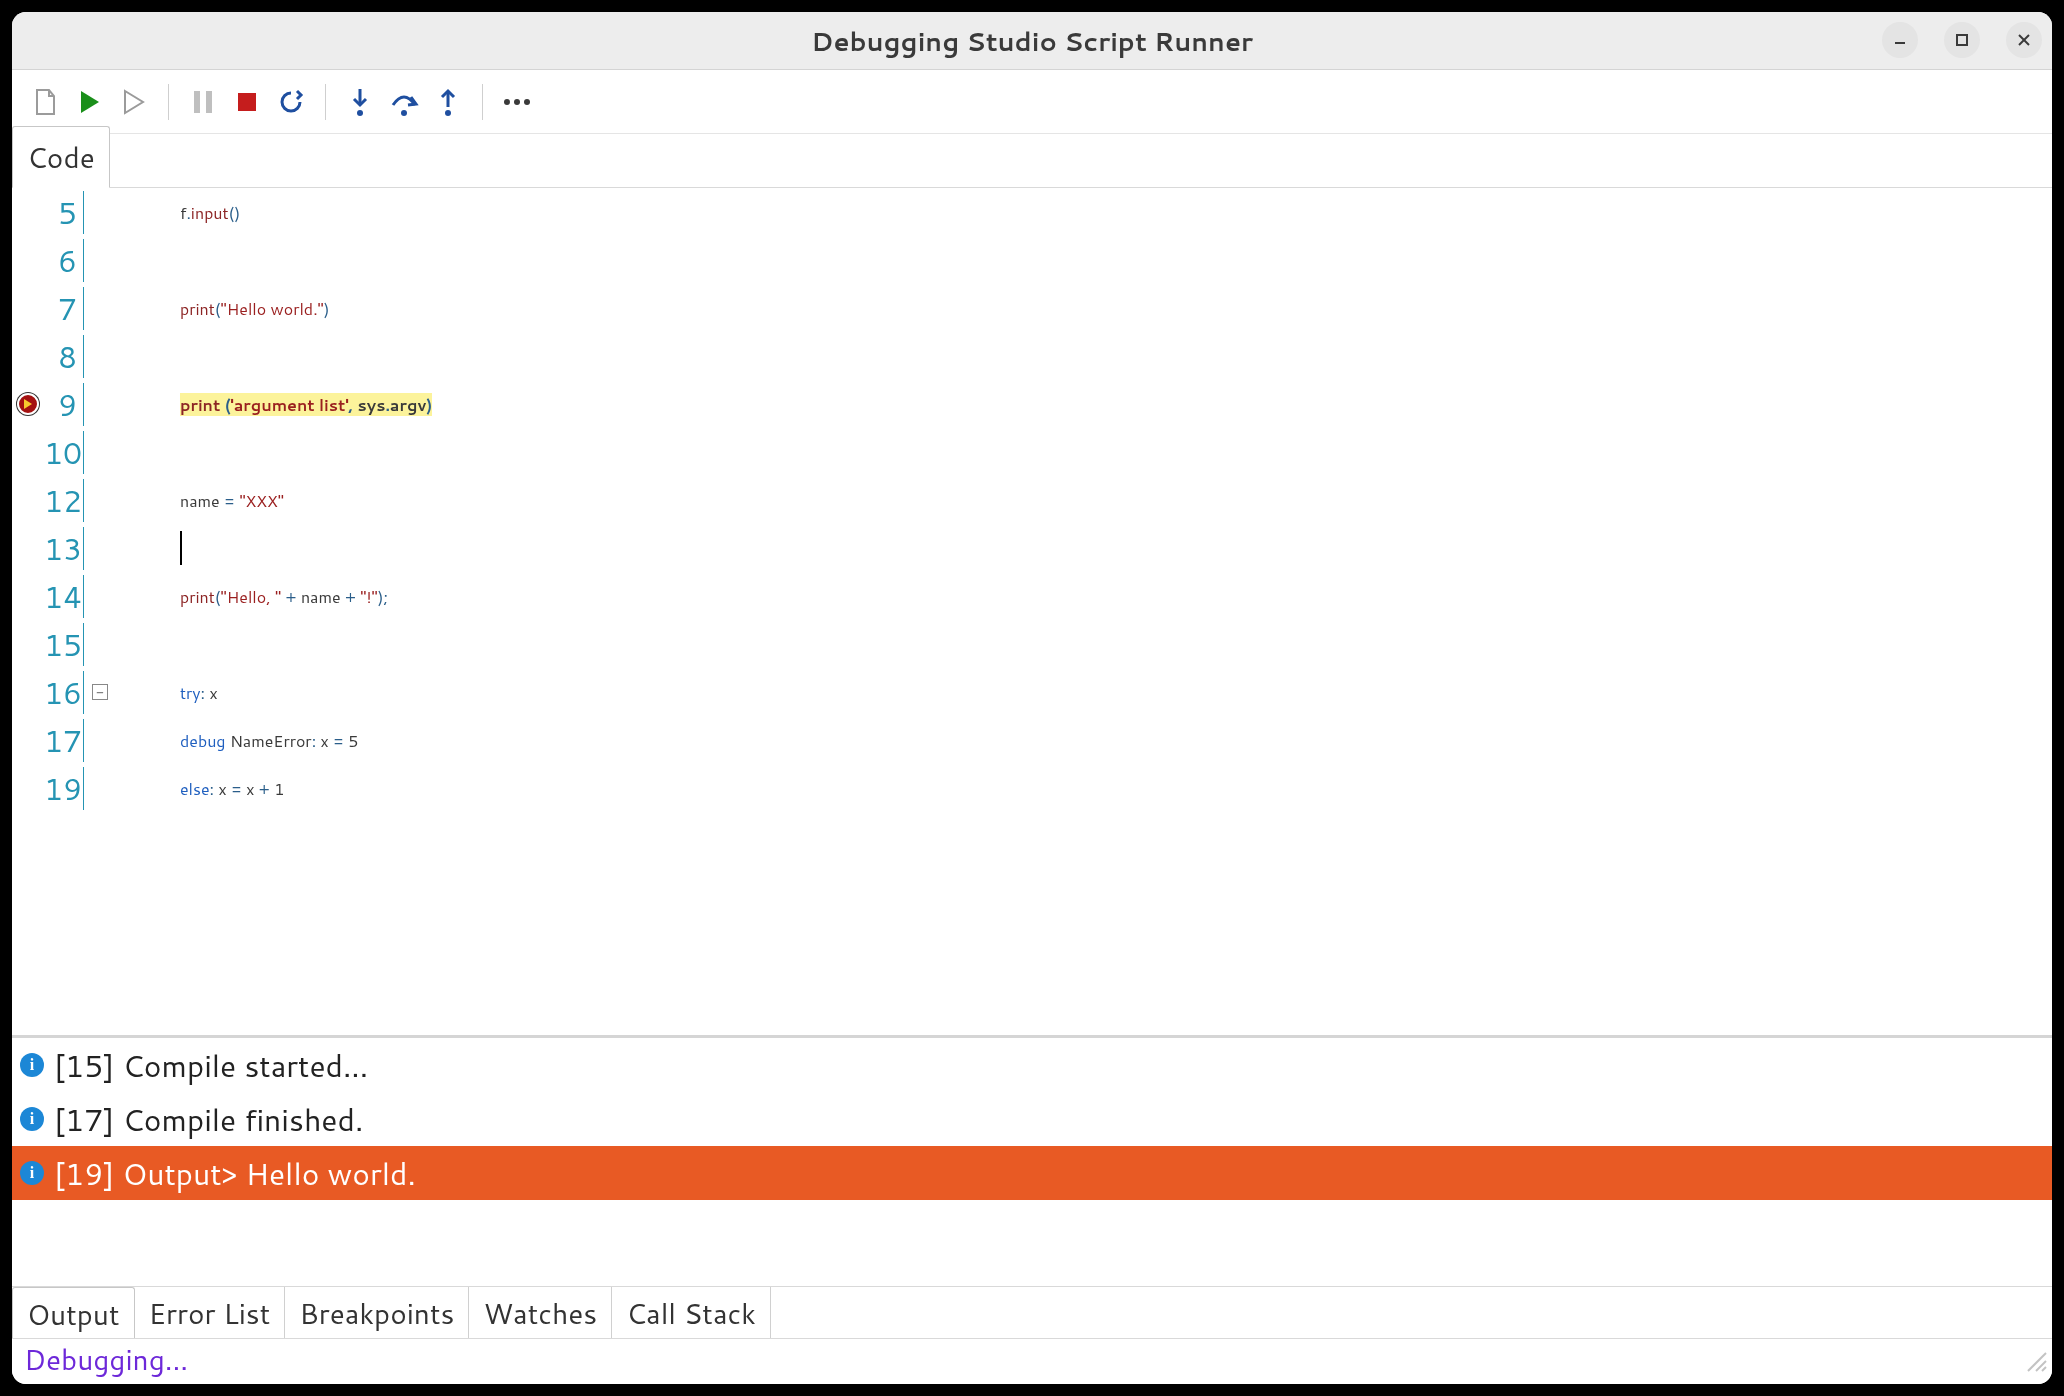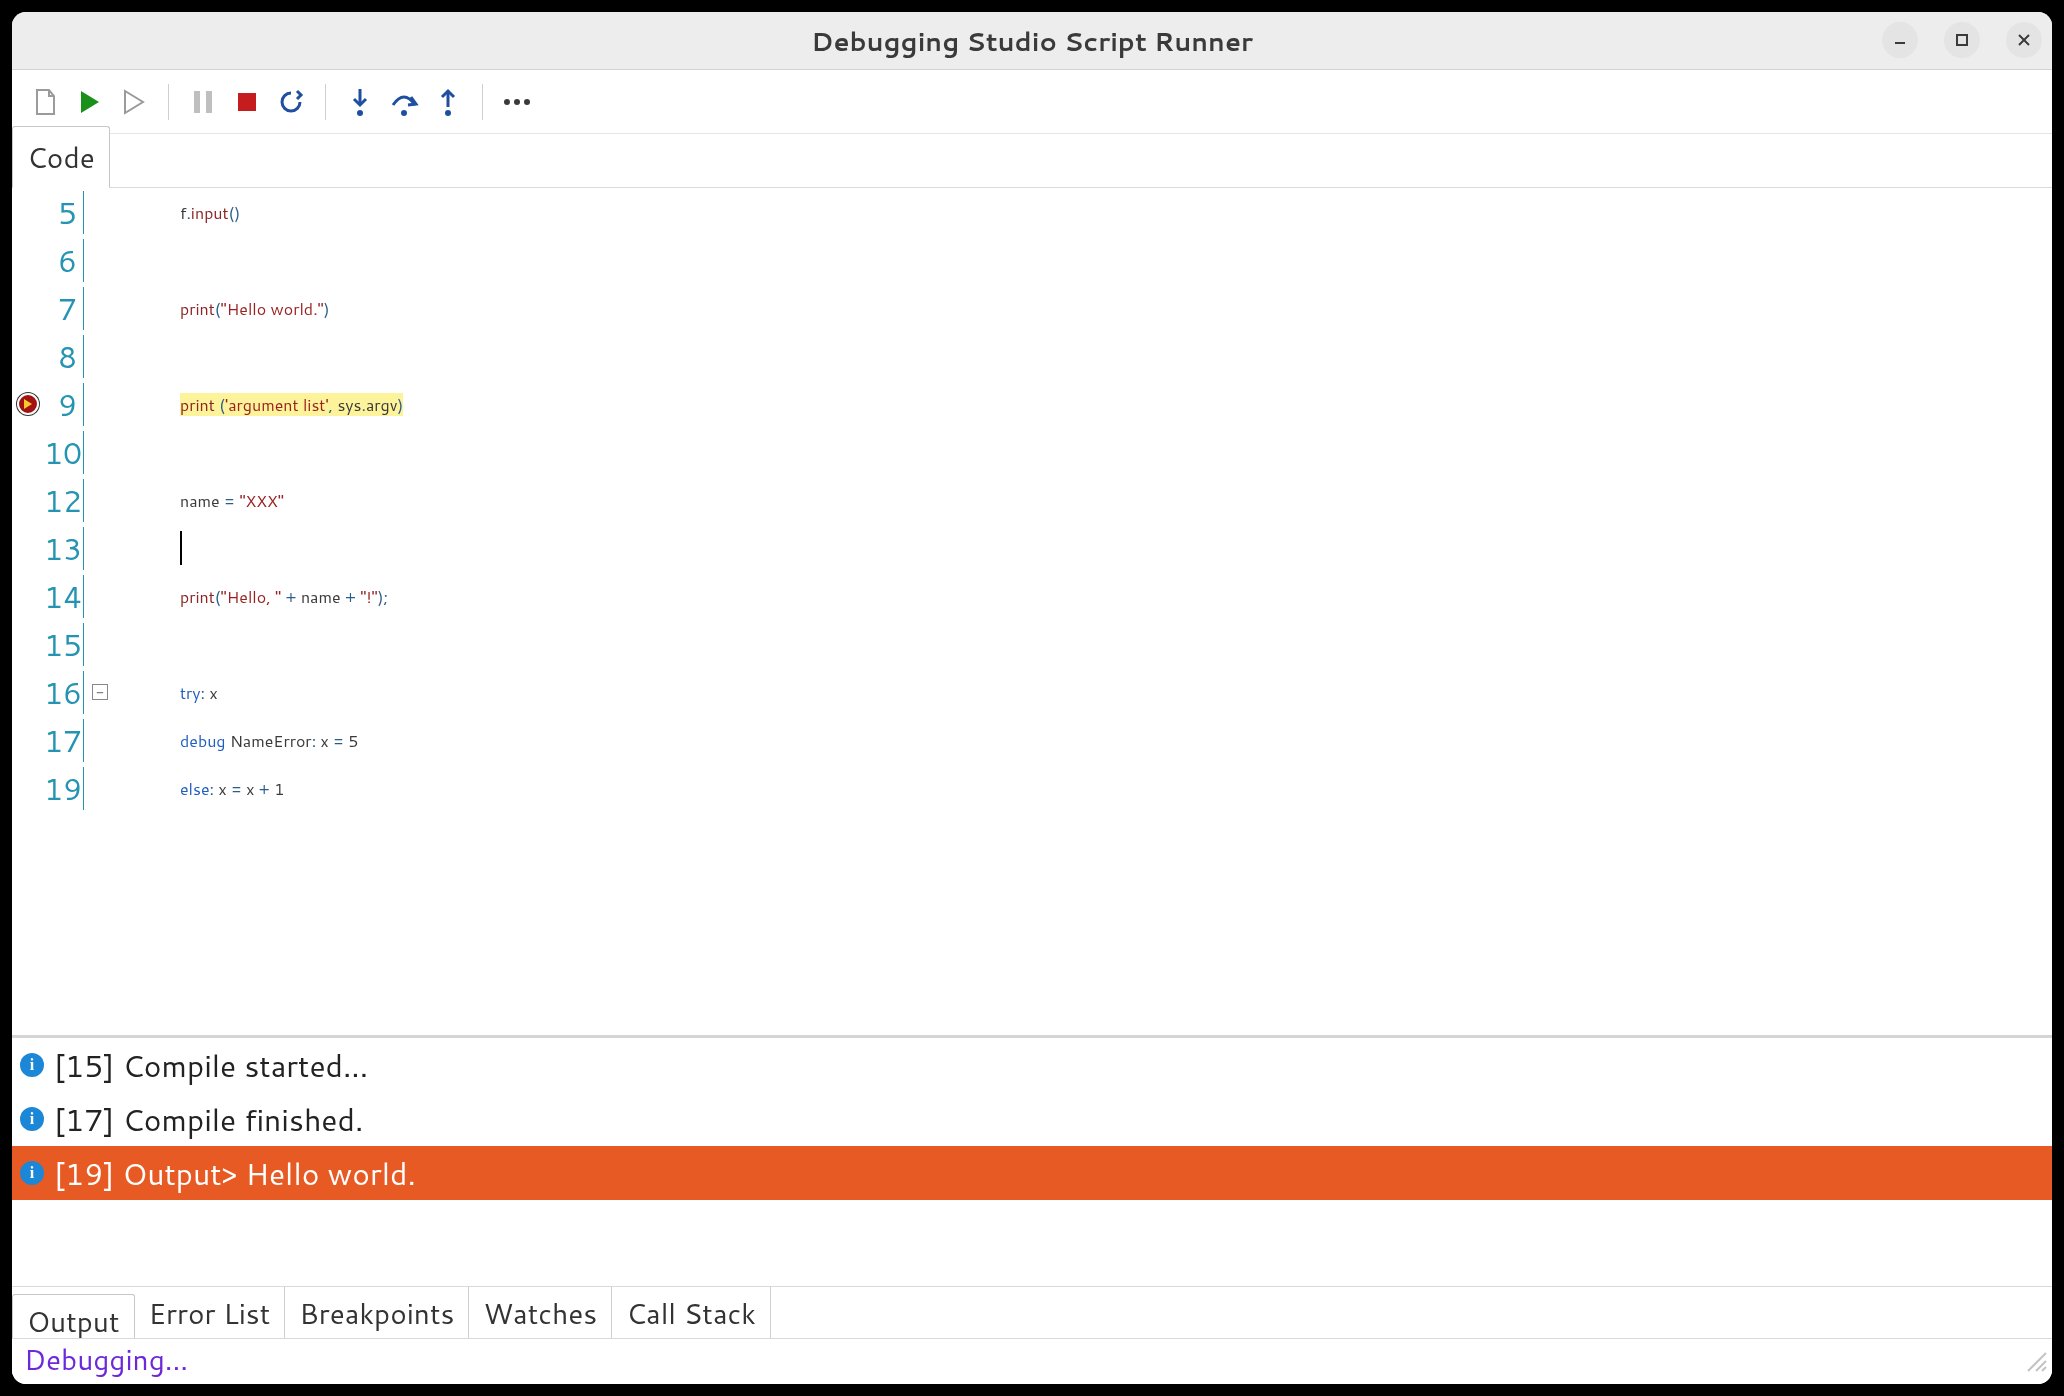--- a/index.html
+++ b/index.html
@@ -127,21 +127,21 @@
 .line .fold {
   width: 32px;
   display: flex;
   align-items: center;
   justify-content: center;
 }
 .line .code {
   padding-left: 64px;
   position: relative;
 }
-.hl-yellow { background: #fcf39b; }
+.hl-yellow { background: #fcf39b; font-weight: bold; }
 .tk-ident { color: #3a3a3a; }
 .tk-func { color: #8c2424; }
 .tk-str { color: #9a1f1f; }
 .tk-punct { color: #2a5e8a; }
 .tk-kw { color: #1f5fbf; }
 .tk-comment { color: #0e7a1e; }
 .tk-num { color: #3a3a3a; }
 .bp-icon {
   width: 22px;
   height: 22px;
@@ -222,21 +222,21 @@
   padding: 0 0;
 }
 .bottom-tab {
   padding: 6px 14px;
   border-right: 1px solid #d0d0d0;
 }
 .bottom-tab.active {
   border: 1px solid #c7c7c7;
   border-bottom: 1px solid #fff;
   position: relative;
-  top: 8px;
+  top: 1px;
   border-top-left-radius: 3px;
   border-top-right-radius: 3px;
 }
 .statusbar {
   height: 46px;
   background: #fff;
   border-top: 1px solid #d9d9d9;
   display: flex;
   padding: 0 12px;
   font-size: 28px;

